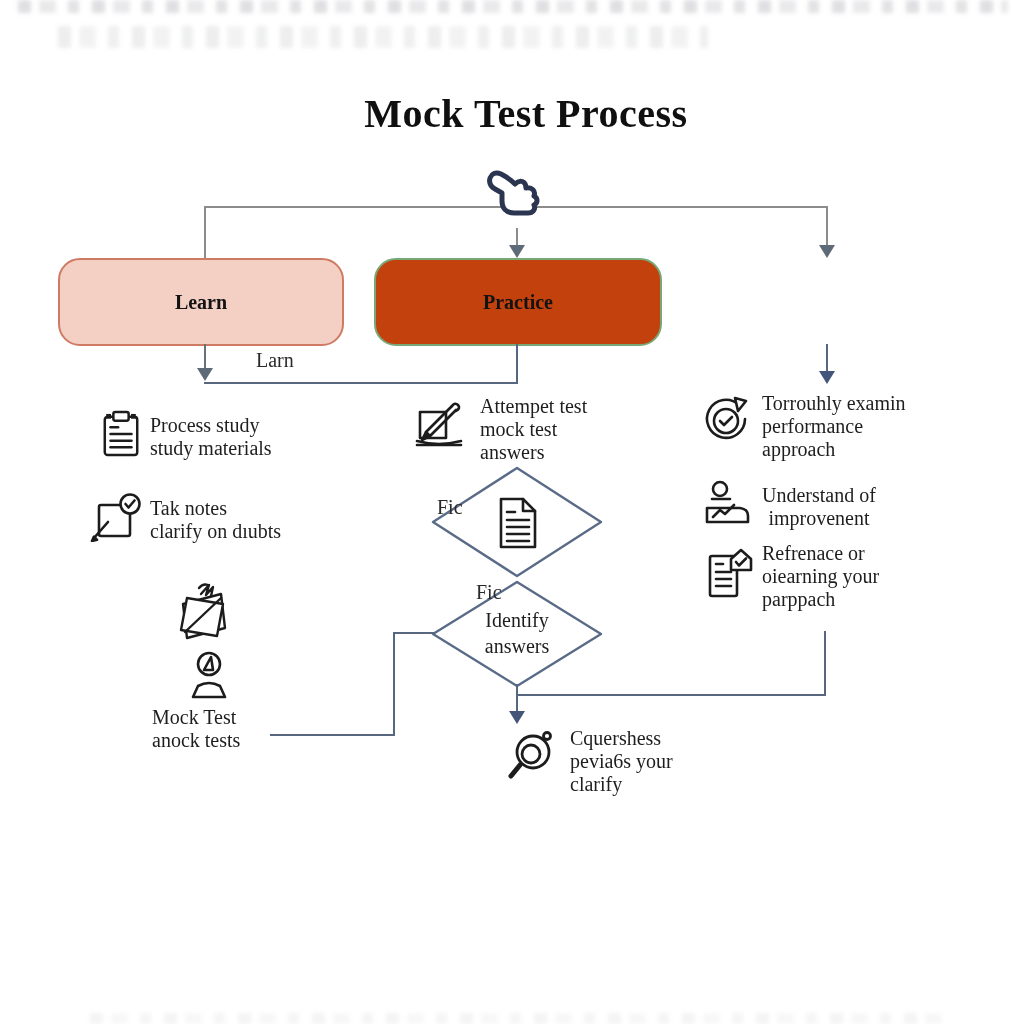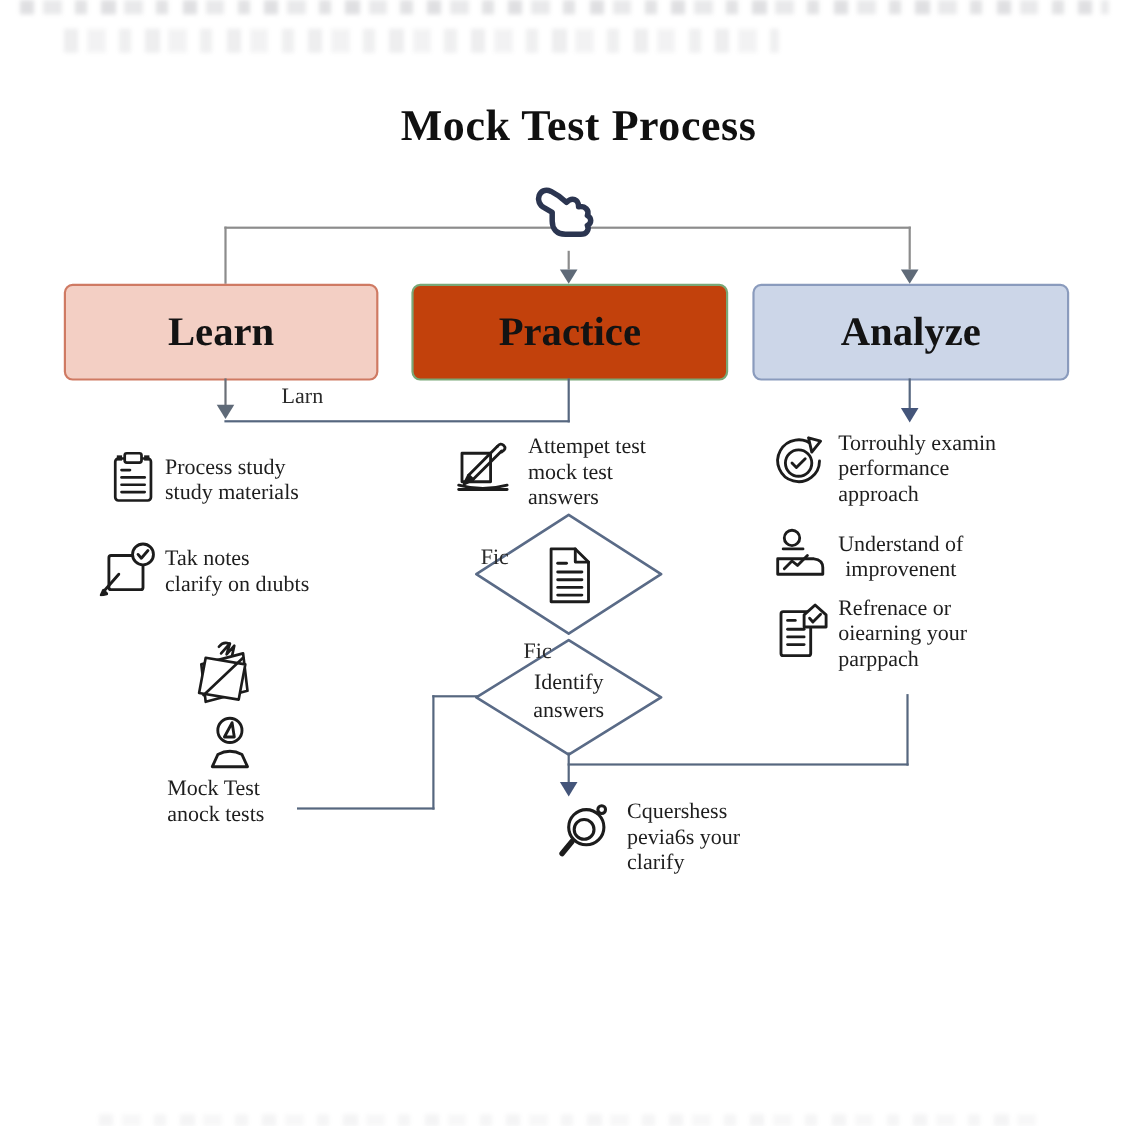--- a/index.html
+++ b/index.html
@@ -7,23 +7,23 @@
           font-family:Liberation Serif, serif;color:#1e1e1e;padding-left:12px;}
   .hline,.vline{position:absolute;background:#56677f;}
   .hline{height:2px;} .vline{width:2px;}
   .gray{background:#8c8c8c;}
   .arrow-down{position:absolute;width:0;height:0;
     border-left:8px solid transparent;border-right:8px solid transparent;
     border-top:13px solid #44557a;}
   .arrow-grayish{border-top-color:#5f6a78;}
   .title{position:absolute;left:232px;top:90px;width:588px;text-align:center;
          font-size:40px;font-weight:bold;color:#101010;letter-spacing:.5px;}
-  .stage-box{position:absolute;top:258px;height:84px;border-radius:8px;border:2px solid;
+  .stage-box{position:absolute;top:258px;height:84px;border-radius:22px;border:2px solid;
          display:flex;align-items:center;justify-content:center;
-         font-size:37px;font-weight:bold;color:#131313;}
+         font-size:20px;font-weight:bold;color:#131313;}
   .box-learn{left:58px;width:282px;background:#f3cfc4;border-color:#cf7a63;}
   .box-practice{left:374px;width:284px;background:#c2410c;border-color:#79a877;}
   .box-analyze{left:684px;width:284px;background:#ccd6e8;border-color:#8a9bbd;}
   .txt{position:absolute;font-size:20px;line-height:23px;color:#1e1e1e;}
   .lbl{position:absolute;font-size:20px;color:#2a2a2a;margin-left:36px;}
   .icon{position:absolute;}
   .diamond{position:absolute;}
   .smudge{position:absolute;filter:blur(2px);
     background:repeating-linear-gradient(90deg, rgba(110,112,122,.22) 0 13px, rgba(110,112,122,0) 13px 21px,
       rgba(110,112,122,.15) 21px 38px, rgba(110,112,122,0) 38px 50px, rgba(110,112,122,.20) 50px 61px,
@@ -50,23 +50,20 @@
   <svg class="icon" style="left:476px;top:160px;" width="80" height="76" viewBox="0 0 80 76">
     <path d="M39,24 C44,19 50,21 50,28 C56,27 60,31 58,36 C62,38 62,43 58,45 C60,49 57,53 52,53 L38,53 C30,53 26,48 26,41 L26,33 L19,29 C9,24 14,9 25,14 C31,17 35,20 39,24 Z" fill="#ffffff" stroke="#2b3550" stroke-width="5" stroke-linejoin="round" stroke-linecap="round"></path>
   </svg>
 
   <div class="stage-box box-learn">
     <span>Learn</span>
   </div>
   <div class="stage-box box-practice">
     <span>Practice</span>
   </div>
-  <div class="stage-box box-analyze">
-    <span>Analyze</span>
-  </div>
 
   <div class="vline" style="left:204px;top:344px;height:26px;background:#6b7077;"></div>
   <div class="arrow-down arrow-grayish" style="left:197px;top:368px;"></div>
   <div class="lbl" style="left:220px;top:349px;">Larn</div>
 
   <div class="hline" style="left:204px;top:382px;width:314px;"></div>
   <div class="vline" style="left:516px;top:344px;height:40px;"></div>
 
   <div class="vline" style="left:826px;top:344px;height:29px;"></div>
   <div class="arrow-down" style="left:819px;top:371px;"></div>

